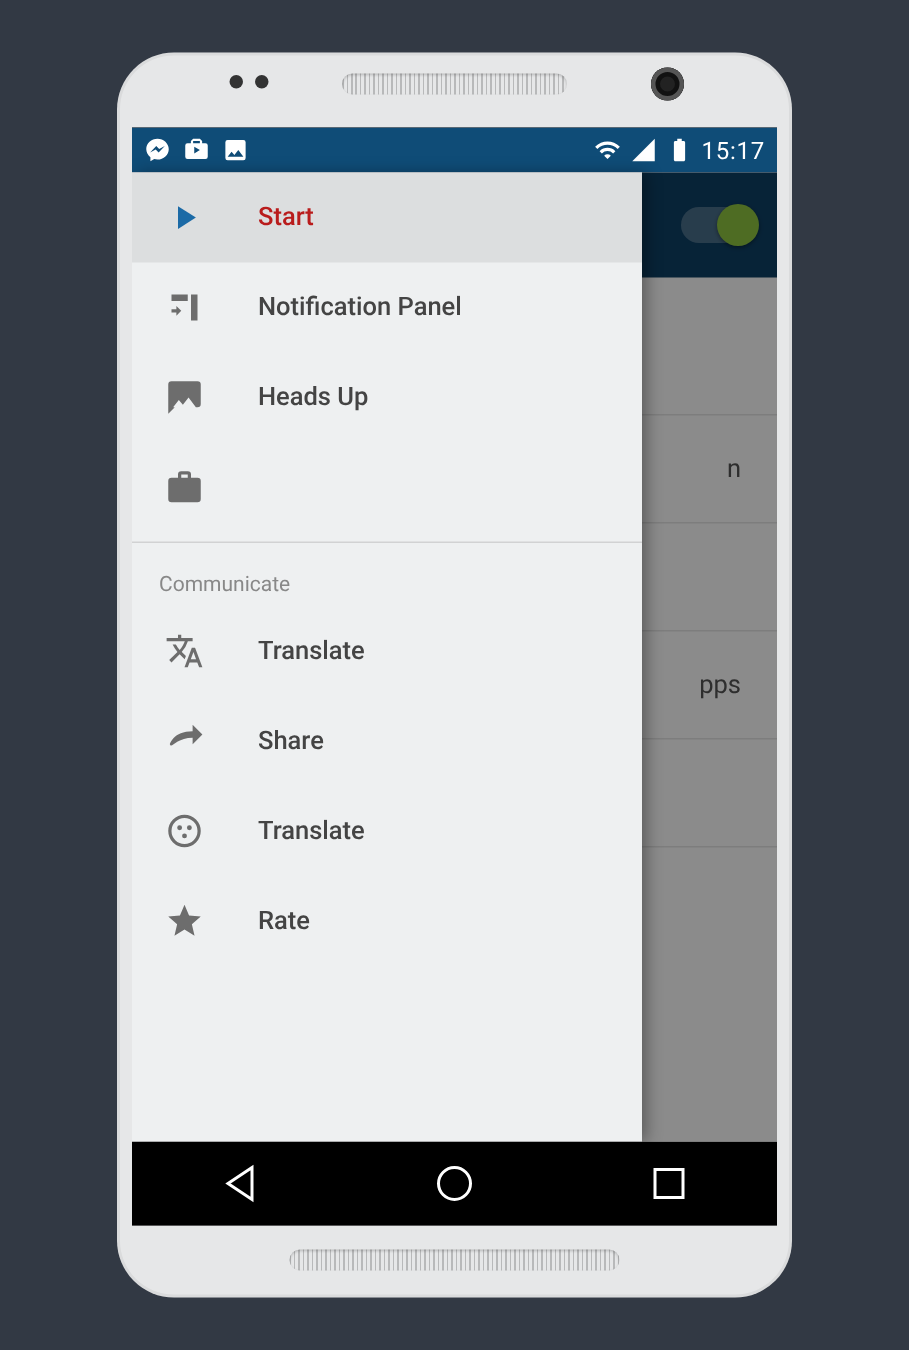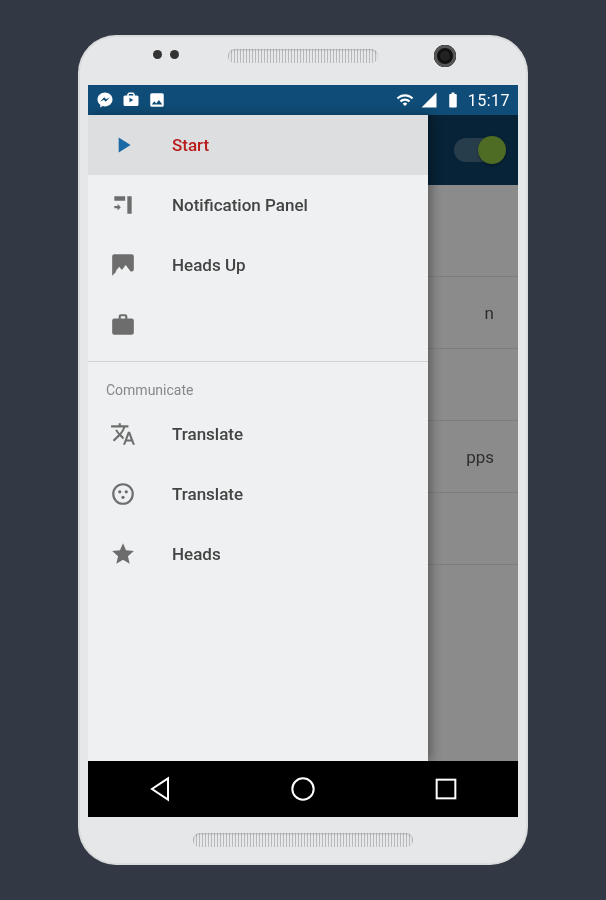--- a/index.html
+++ b/index.html
@@ -216,35 +216,43 @@
               <span class="drawer-icon">
                 <svg viewBox="0 0 24 24">
                   <path d="M12.87 15.07l-2.54-2.51.03-.03A17.52 17.52 0 0 0 14.07 6H17V4h-7V2H8v2H1v2h11.17C11.5 7.92 10.44 9.75 9 11.35 8.07 10.32 7.3 9.19 6.69 8h-2c.73 1.63 1.73 3.17 2.98 4.56l-5.09 5.02L4 19l5-5 3.11 3.11.76-2.04zM18.5 10h-2L12 22h2l1.12-3h4.75L21 22h2l-4.5-12zm-2.62 7l1.62-4.33L19.12 17h-3.24z"></path>
                 </svg>
               </span>
               <span class="label">Translate</span>
             </div>
             <div class="drawer-item">
               <span class="drawer-icon">
                 <svg viewBox="0 0 24 24">
+                  <path d="M3 14s2-8 14-8V2l6 6-6 6V10C7 10 4 17 3 14z"></path>
+                </svg>
+              </span>
+              <span class="label">Share</span>
+            </div>
+            <div class="drawer-item">
+              <span class="drawer-icon">
+                <svg viewBox="0 0 24 24">
                   <path d="M12 2a10 10 0 1 0 0 20 10 10 0 0 0 0-20zm0 18a8 8 0 1 1 0-16 8 8 0 0 1 0 16z"></path>
                   <circle cx="9" cy="10" r="1.5"></circle>
                   <circle cx="15" cy="10" r="1.5"></circle>
                   <circle cx="12" cy="15" r="1.5"></circle>
                 </svg>
               </span>
               <span class="label">Translate</span>
             </div>
             <div class="drawer-item">
               <span class="drawer-icon">
                 <svg viewBox="0 0 24 24">
                   <path d="M12 17.27L18.18 21l-1.64-7.03L22 9.24l-7.19-.61L12 2 9.19 8.63 2 9.24l5.46 4.73L5.82 21 12 17.27z"></path>
                 </svg>
               </span>
-              <span class="label">Heads</span>
+              <span class="label">Rate</span>
             </div>
           </div>
       </div>
     </div>
 
     <div class="navbar">
       <div class="nav-btn">
         <svg viewBox="0 0 24 24">
             <path d="M18 4 L6 12 L18 20 Z" fill="none" stroke="#fff" stroke-width="1.5"></path>
           </svg>

